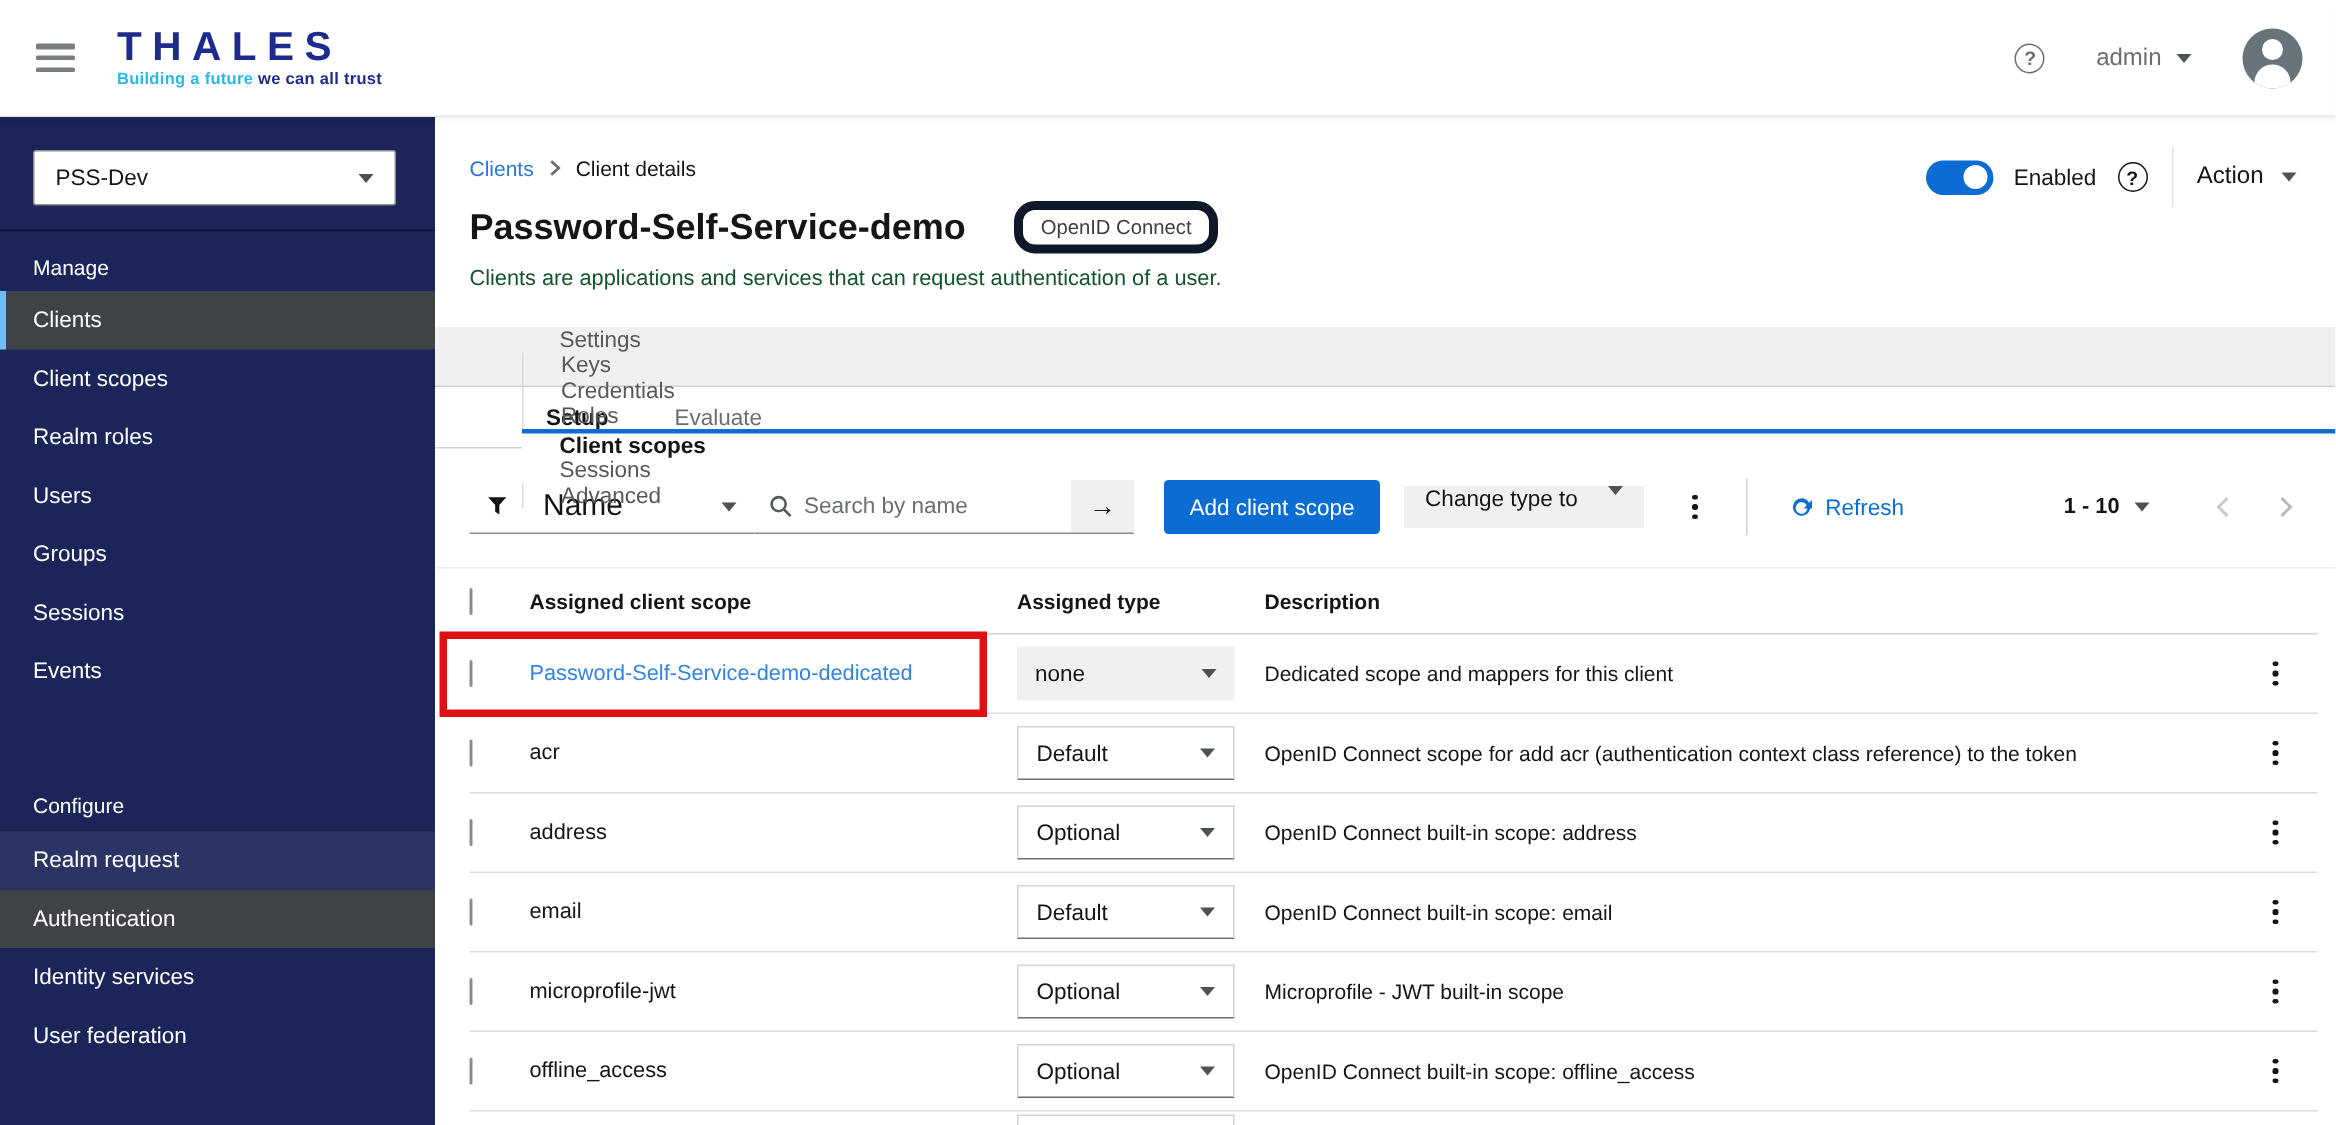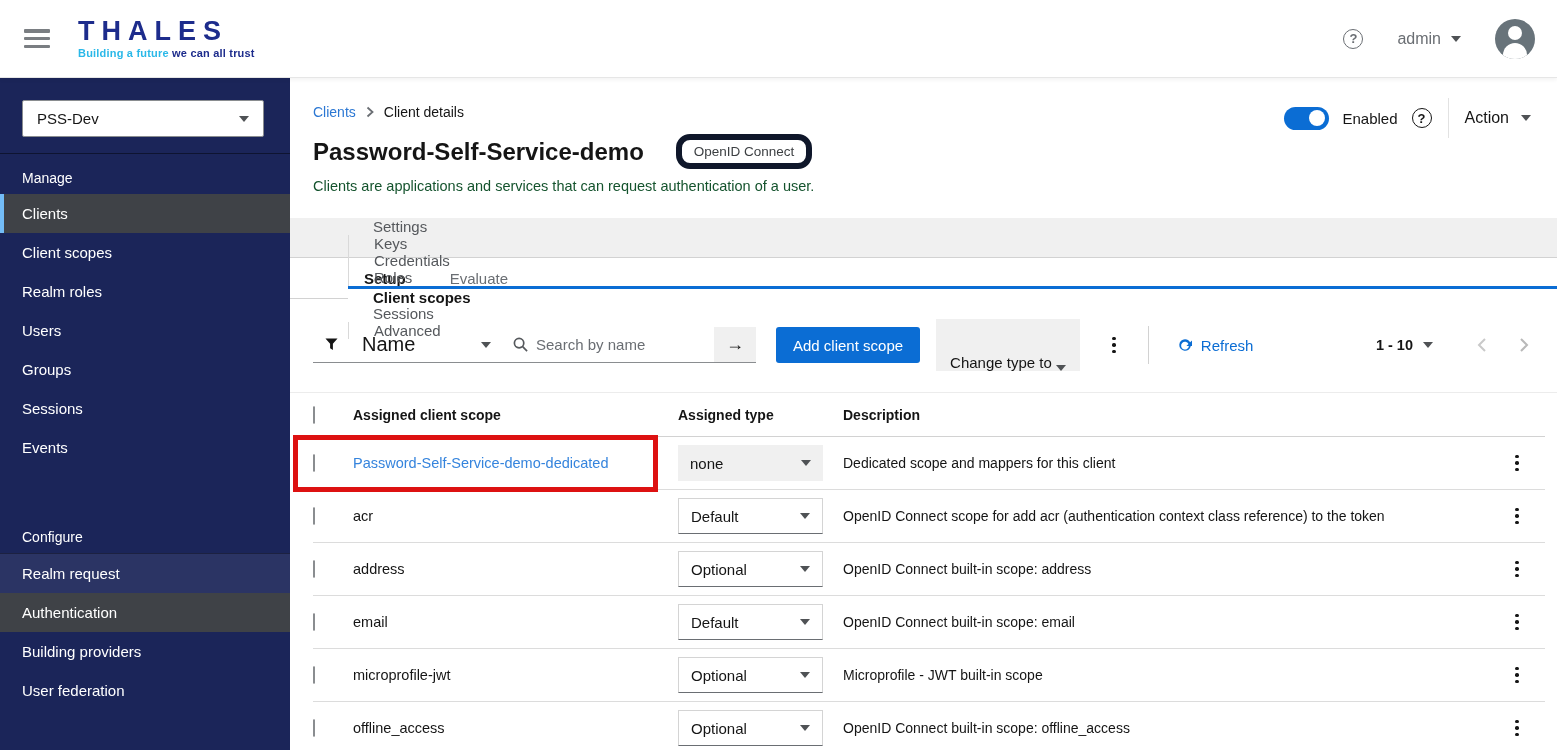--- a/index.html
+++ b/index.html
@@ -77,21 +77,21 @@
   
   .toolbar { display:flex; align-items:center; padding:20px 12px 21px 23px; }
   .filter-dd { width:190px; height:36px; background:#fff; border-bottom:1px solid #8a8d90; display:flex; align-items:center; gap:24px; padding:0 12px; font-size:20px; cursor:pointer; }
   .filter-dd .caret { margin-left:auto; }
   .search-wrap { display:flex; align-items:center; height:36px; }
   .search-box { width:211px; height:36px; border:none; border-bottom:1px solid #8a8d90; background:#fff; display:flex; align-items:center; padding:0 10px; gap:8px; }
   .search-box input { border:none; outline:none; font-size:15px; color:#151515; width:150px; font-family:"Liberation Sans",sans-serif; background:transparent; }
   .search-box input::placeholder { color:#6a6e73; }
   .go-btn { width:42px; height:36px; background:#f0f0f0; border:none; border-bottom:1px solid #8a8d90; font-size:18px; color:#151515; cursor:pointer; display:flex; align-items:center; justify-content:center; }
   .primary-btn { margin-left:20px; height:36px; background:var(--primary); color:#fff; border:none; border-radius:3px; font-size:15px; padding:0 17px; cursor:pointer; font-family:"Liberation Sans",sans-serif; }
-  .gray-dd { margin-left:16px; height:52px; background:#f0f0f0; display:flex; align-items:flex-end; gap:4px; padding:0 14px; font-size:15px; cursor:pointer; }
+  .gray-dd { margin-left:16px; height:28px; background:#f0f0f0; display:flex; align-items:flex-start; gap:20px; padding:0 14px; font-size:15px; cursor:pointer; }
   .kebab { width:24px; display:flex; flex-direction:column; align-items:center; gap:3px; cursor:pointer; padding:6px 0; }
   .kebab i { width:3.5px; height:3.5px; border-radius:50%; background:#151515; }
   .toolbar .kebab { margin-left:22px; }
   .toolbar-divider { width:1px; height:38px; background:#d2d2d2; margin-left:22px; }
   .refresh { margin-left:28px; display:flex; align-items:center; gap:8px; color:var(--primary); font-size:15px; cursor:pointer; }
   .pagination { margin-left:auto; display:flex; align-items:center; gap:0; }
   .page-range { display:flex; align-items:center; gap:10px; font-size:14.5px; font-weight:600; cursor:pointer; }
   .chev { width:42px; height:30px; display:flex; align-items:center; justify-content:center; cursor:pointer; }
   .chev svg { stroke:#c9c9c9; }
   .chev.next svg { stroke:#b9b9b9; }
@@ -151,21 +151,21 @@
       <div class="nav-item active">Clients</div>
       <div class="nav-item">Client scopes</div>
       <div class="nav-item">Realm roles</div>
       <div class="nav-item">Users</div>
       <div class="nav-item">Groups</div>
       <div class="nav-item">Sessions</div>
       <div class="nav-item">Events</div>
       <div class="nav-section-label">Configure</div>
       <div class="nav-item subtle">Realm request</div>
       <div class="nav-item hover">Authentication</div>
-      <div class="nav-item">Building providers</div>
+      <div class="nav-item">Identity services</div>
       <div class="nav-item">User federation</div>
     </div>
 </div>
 
 <div class="main">
 
   <div class="breadcrumb">
     <a>Clients</a>
     <svg class="crumb-sep" width="8" height="12" viewBox="0 0 8 12">
         <polyline points="1.5,1.5 6.5,6 1.5,10.5" fill="none" stroke="#6a6e73" stroke-width="1.8"></polyline>

